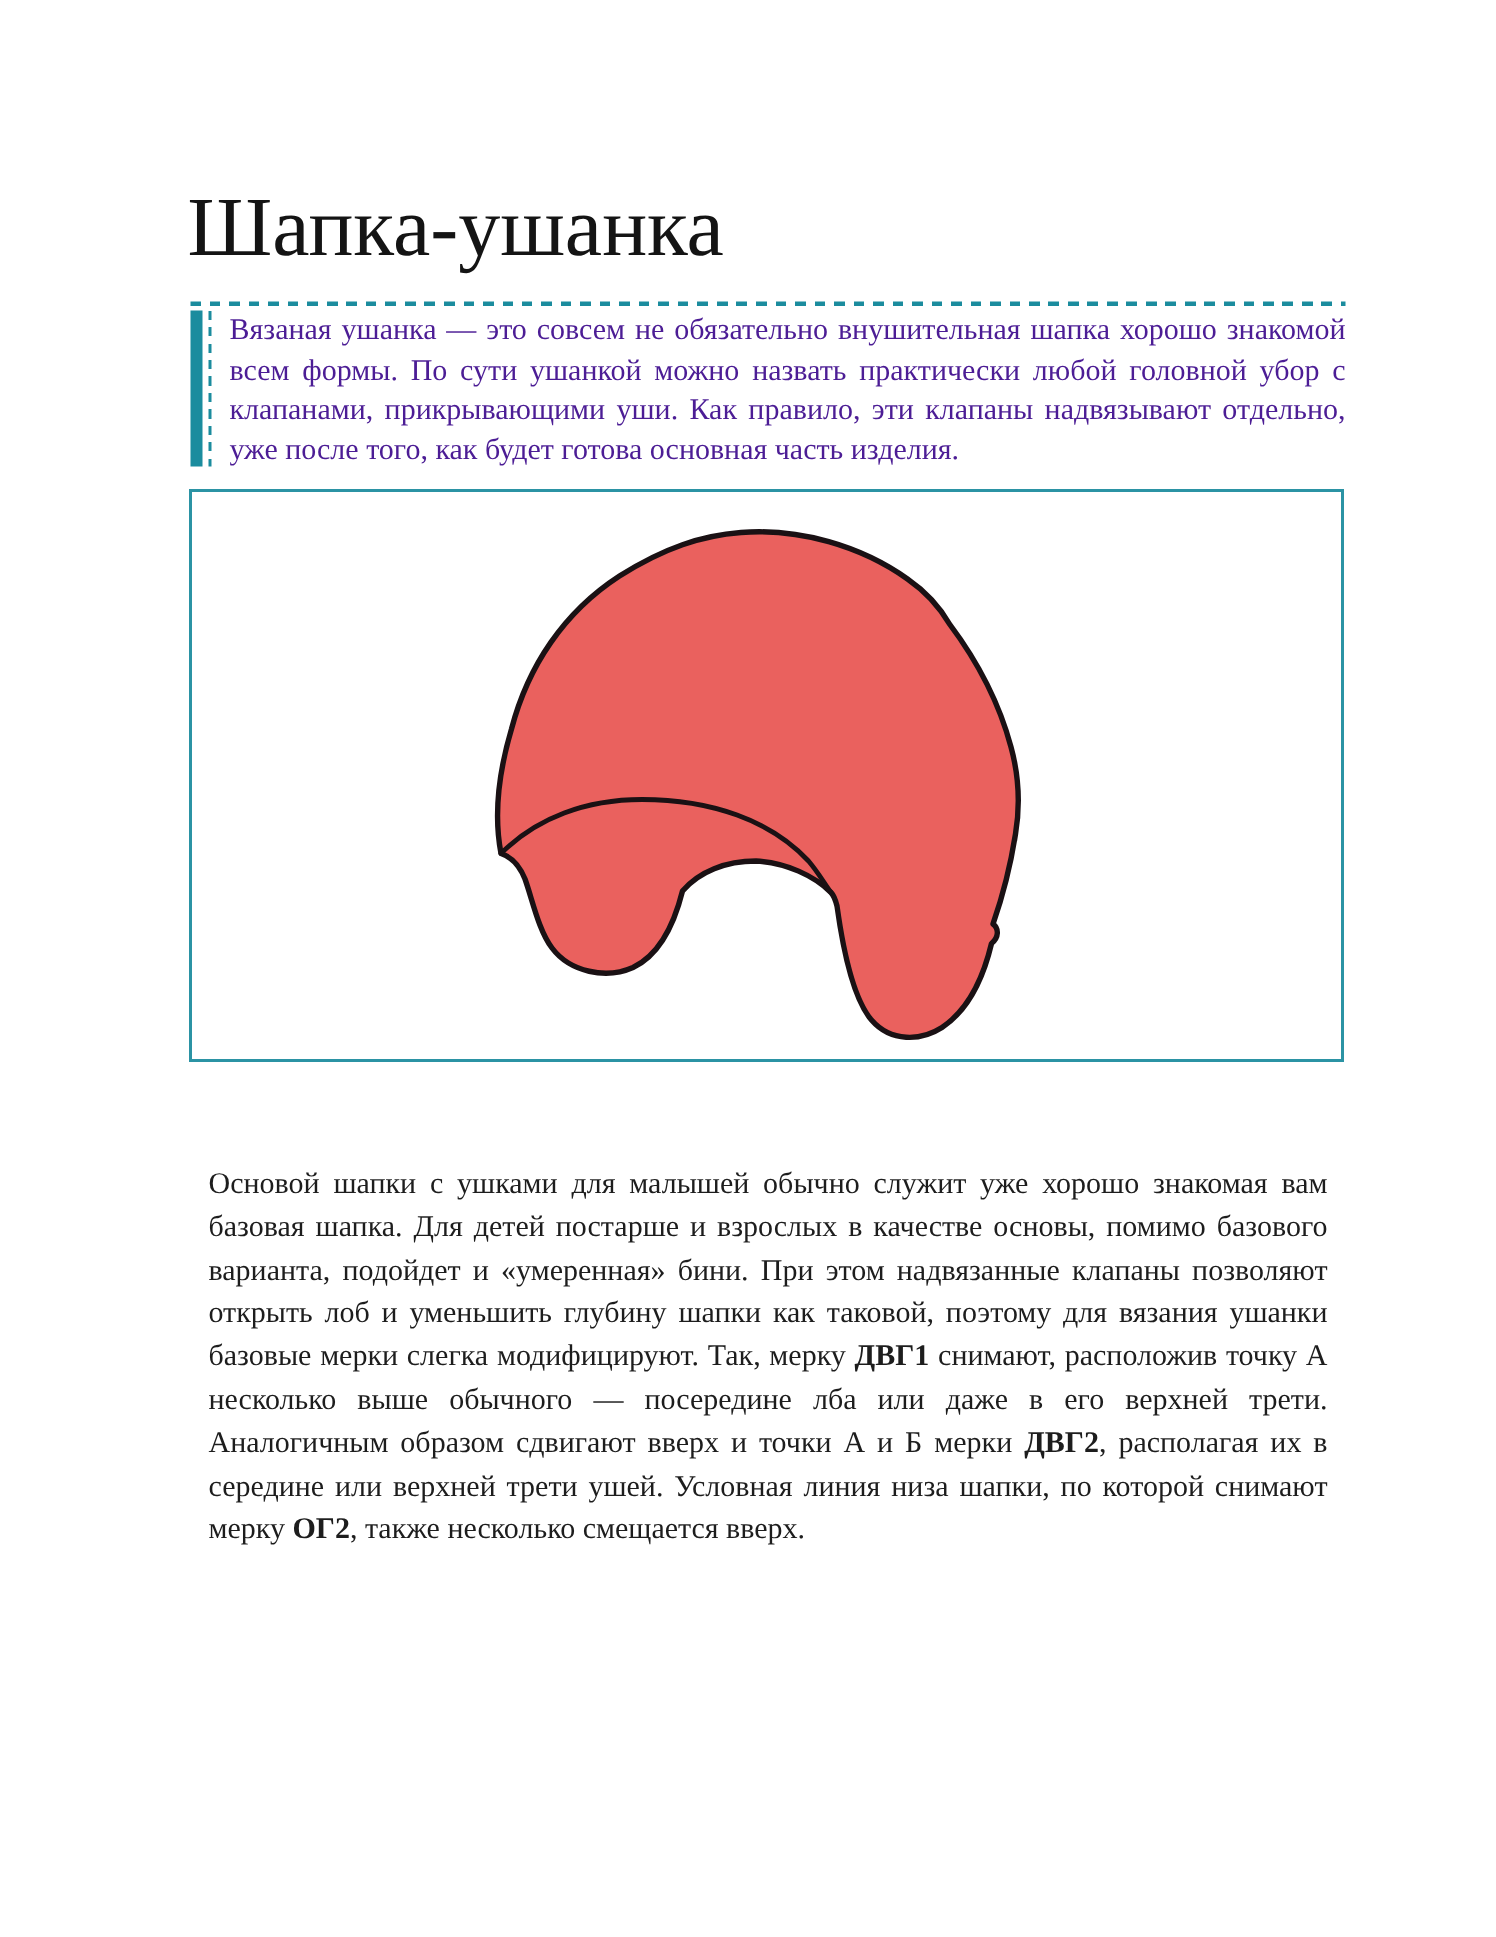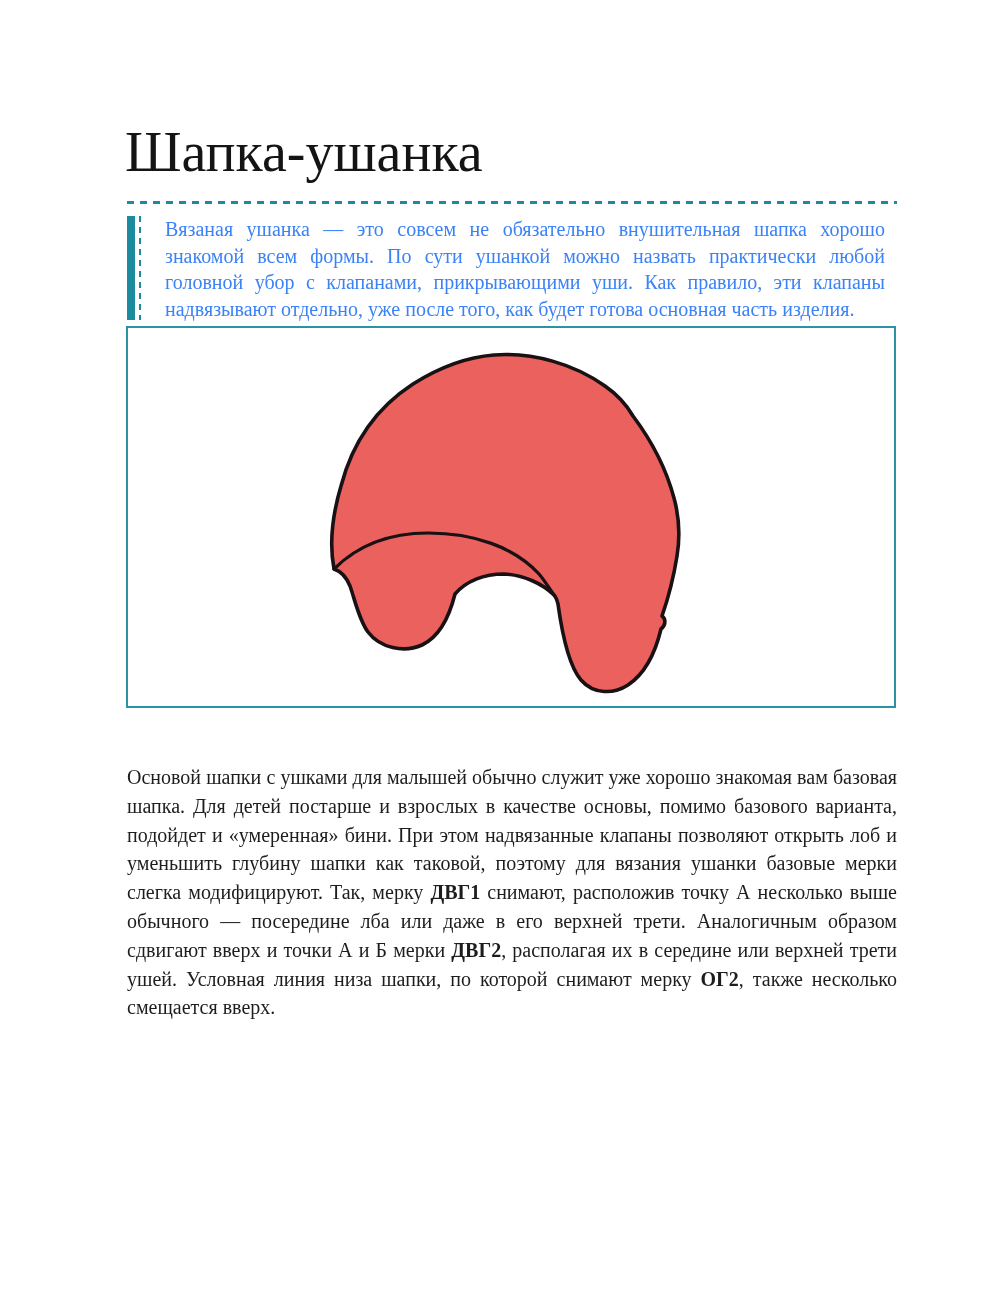--- a/index.html
+++ b/index.html
@@ -29,35 +29,35 @@
     height:3px;width:100%;
     background:repeating-linear-gradient(90deg,var(--teal) 0 7px,transparent 7px 13px);
   }
   .intro-body{position:relative;margin-top:3px;padding-left:26px;min-height:106px;}
   .intro-bar{position:absolute;left:0;top:0;bottom:2px;width:8px;background:var(--teal);}
   .intro-dash-v{
     position:absolute;left:12px;top:0;bottom:2px;width:2px;
     background:repeating-linear-gradient(180deg,var(--teal) 0 6px,transparent 6px 11px);
   }
   .intro-text{
-    margin:12px;font-size:20px;line-height:26.5px;text-align:justify;color:#3b82f6;
+    margin:0;font-size:20px;line-height:26.5px;text-align:justify;color:#4c1d95;
   }
   
   .figure{
     position:absolute;left:126px;top:326px;width:770px;height:382px;
     border:2px solid var(--frame);box-sizing:border-box;background:#ffffff;
     margin:0;
   }
   .figure svg{display:block;width:100%;height:100%;}
   
   .bodytext{
     position:absolute;left:127px;top:763px;width:770px;
     font-size:20px;line-height:28.8px;text-align:justify;color:#1d1d1d;
   }
-  .bodytext p{margin:0;}
+  .bodytext p{margin:12px;}
   .bodytext p.indent{text-indent:24px;}
   .bodytext b{font-weight:700;}
   
   .footer{
     position:absolute;top:1201px;right:107px;
     display:flex;align-items:center;gap:19px;
   }
   .footer-label{font-size:19px;color:#1d1d1d;}
   .badge{
     width:52px;height:52px;border-radius:50%;

